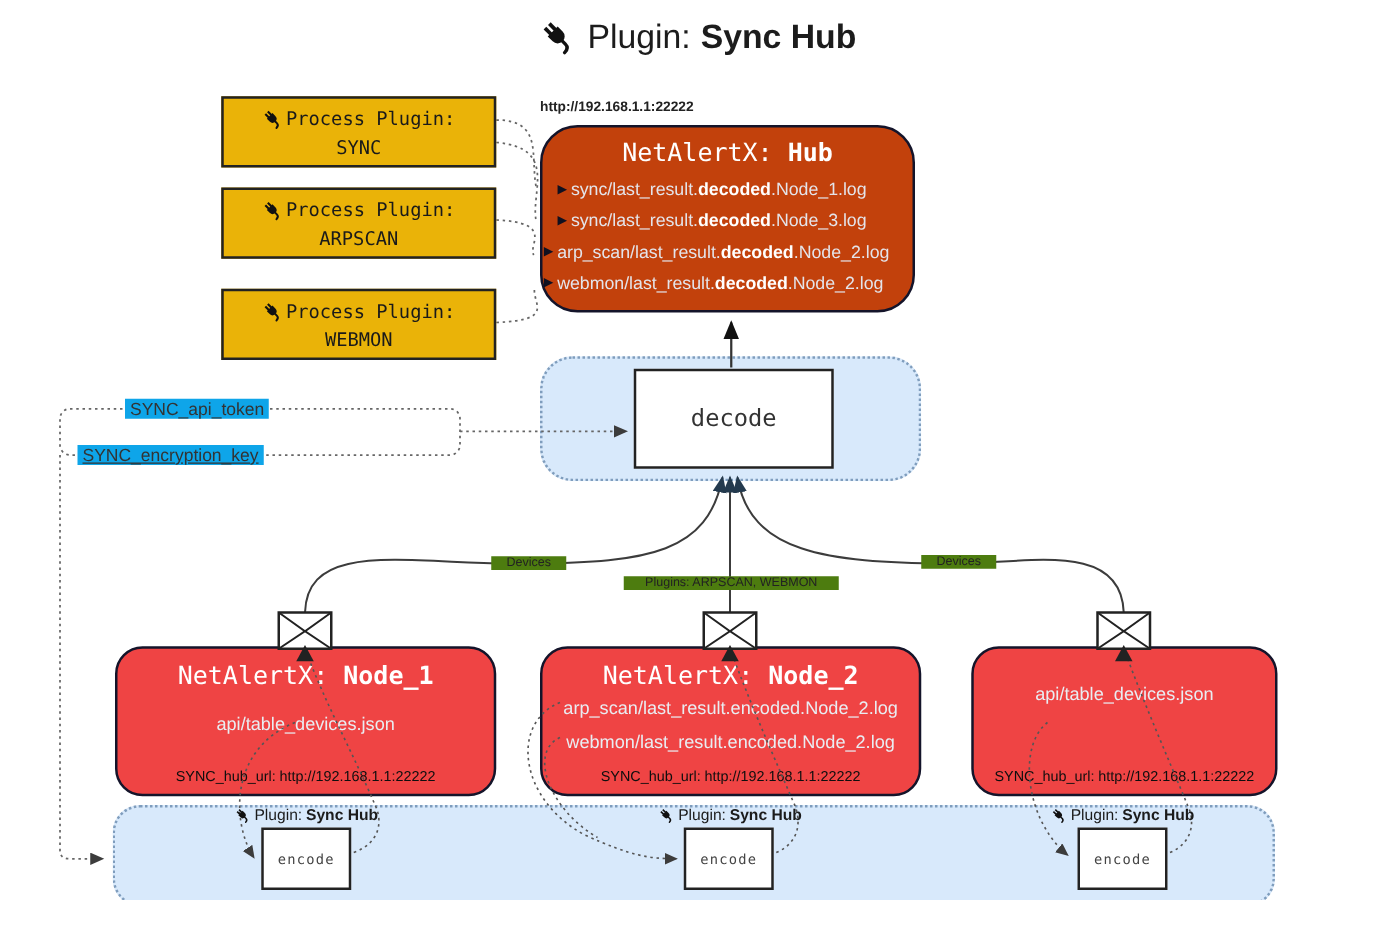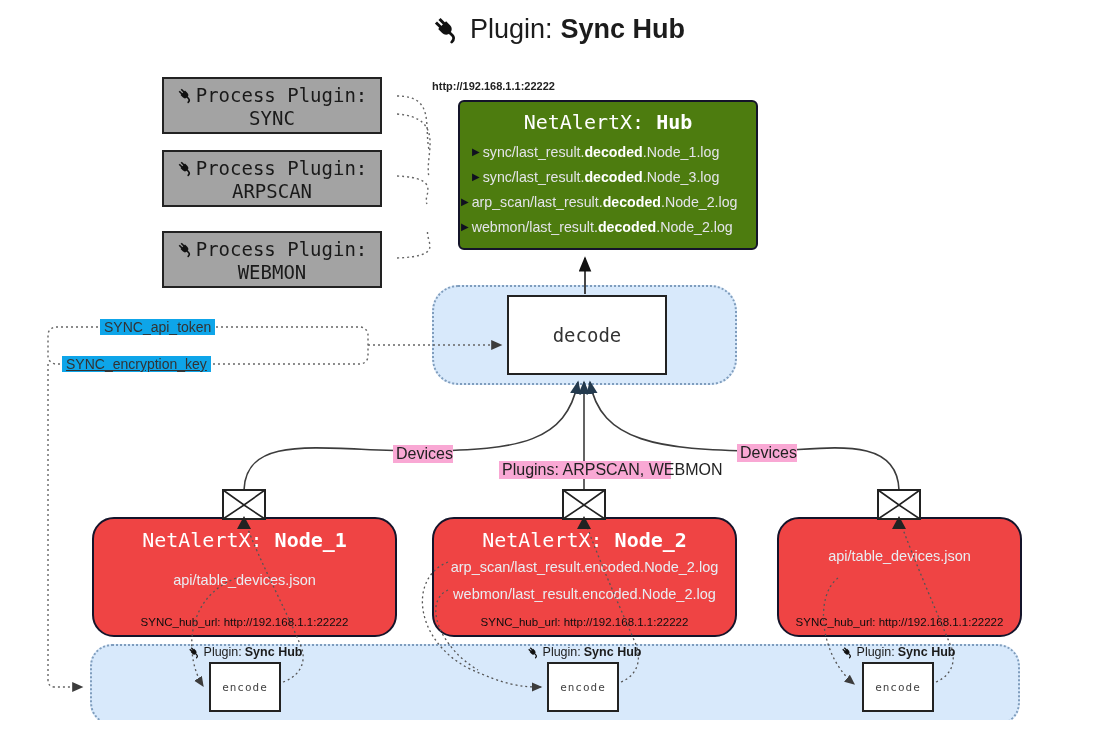--- a/index.html
+++ b/index.html
@@ -7,48 +7,48 @@
           font-family:"Liberation Sans","DejaVu Sans",sans-serif;}
   svg.layer{position:absolute;left:0;top:0;width:1117px;height:754px;pointer-events:none;}
   #under{z-index:1;} #over{z-index:3;}
   .panel{position:absolute;z-index:0;background:#d8e9fb;border:2px dotted #7f9dbd;border-radius:26px;box-sizing:border-box;}
   .abs{position:absolute;z-index:2;box-sizing:border-box;}
   
   .title{top:14px;left:0;width:100%;display:flex;justify-content:center;align-items:center;gap:8px;
          font-size:27px;color:#1c1c1c;}
   .title .bold{font-weight:700;}
   
-  .proc{left:162px;width:220px;height:57px;background:#a3a3a3;border:2px solid #222;
-        font-family:"DejaVu Sans Mono","Liberation Mono",monospace;font-size:19px;color:#1a1a1a;
+  .proc{left:177px;width:220px;height:57px;background:#eab308;border:2px solid #222;
+        font-family:"DejaVu Sans Mono","Liberation Mono",monospace;font-size:15px;color:#1a1a1a;
         text-align:center;padding-top:5px;line-height:23px;}
   .proc .l1{display:flex;align-items:center;justify-content:center;gap:2px;}
   
   .hub-url{left:432px;top:80px;width:300px;text-align:left;font-size:11px;font-weight:600;color:#222;}
-  .hub{left:458px;top:100px;width:300px;height:150px;background:#4d7c0f;border:2px solid #14142a;border-radius:6px;
+  .hub{left:432px;top:100px;width:300px;height:150px;background:#c2410c;border:2px solid #14142a;border-radius:30px;
        color:#ececec;padding-top:8px;}
   .hub-title,.node-title{font-family:"DejaVu Sans Mono","Liberation Mono",monospace;font-size:20px;color:#fff;text-align:center;}
   .hub-title .bold,.node-title .bold{font-weight:700;}
   .hub-row{display:flex;align-items:center;height:25px;font-size:14.2px;color:#e4e4ea;white-space:nowrap;}
   .hub-row.in{padding-left:12px;} .hub-row.out{padding-left:1px;}
   .tri{font-size:10px;color:#101020;margin-right:3px;line-height:1;}
   .b{font-weight:700;color:#fff;}
   
   .decode-box{left:507px;top:295px;width:160px;height:80px;background:#fff;border:2px solid #222;
       display:flex;align-items:center;justify-content:center;
       font-family:"DejaVu Sans Mono","Liberation Mono",monospace;font-size:19px;color:#333;}
   .encode-box{top:662px;width:72px;height:50px;background:#fff;border:2px solid #222;
       display:flex;align-items:center;justify-content:center;
       font-family:"DejaVu Sans Mono","Liberation Mono",monospace;font-size:11px;letter-spacing:1px;color:#444;z-index:2;}
   .enc-label{top:644px;height:16px;display:flex;align-items:center;justify-content:center;gap:3px;
       font-size:12.5px;color:#1b1b1b;z-index:4;}
   .enc-label .bold{font-weight:700;}
   
   .setting{font-size:14px;color:#333;background:#0ea5e9;padding:0 4px;white-space:nowrap;}
   
-  .edge-label{font-size:16px;color:#222;background:#f9a8d4;padding:0 3px;text-align:center;white-space:nowrap;}
+  .edge-label{font-size:10px;color:#222;background:#4d7c0f;padding:0 3px;text-align:center;white-space:nowrap;}
   
   .node{top:517px;height:120px;background:#ef4444;border:2px solid #14142a;border-radius:22px;padding-top:9px;}
   .node-file{font-size:14.5px;color:#e9edf2;text-align:center;white-space:nowrap;}
   .node-footer{position:absolute;bottom:7px;left:0;width:100%;text-align:center;font-size:11.5px;color:#0e0e0e;}
   .plug{display:inline-block;}
   .plug path,.plug rect{fill:#111;}
   .plug .cable{fill:none;stroke:#111;stroke-width:2.2;stroke-linecap:round;}
 </style>
 </head>
 <body>

